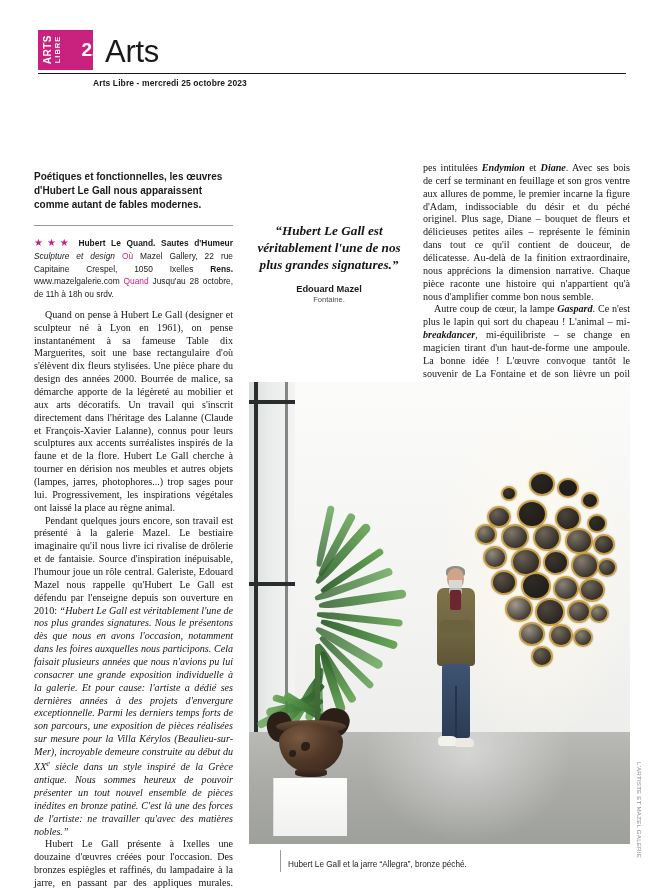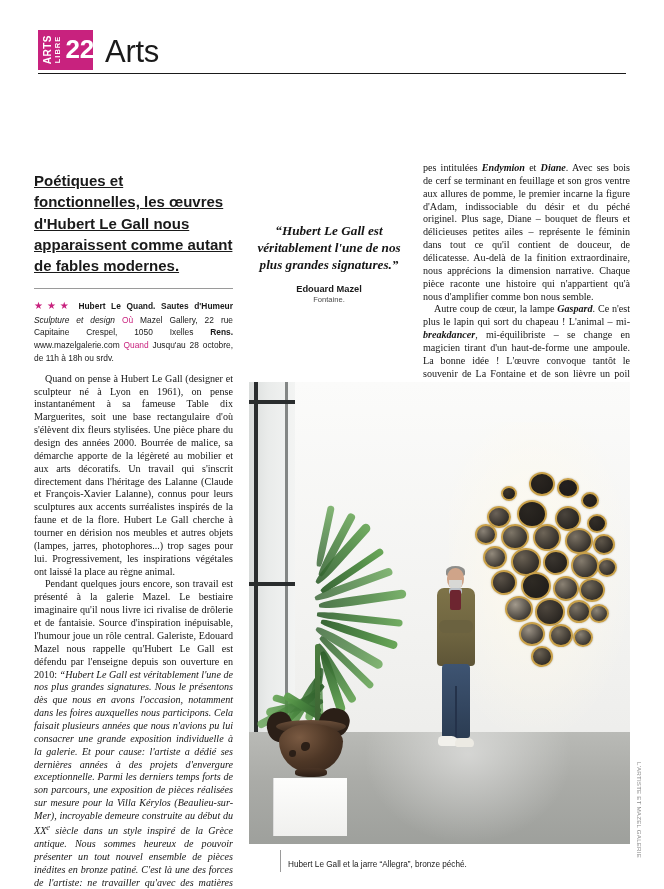--- a/index.html
+++ b/index.html
@@ -27,21 +27,21 @@
   .logo-vert {
     writing-mode: vertical-rl; transform: rotate(180deg);
     color:#ffffff; font-family:"Liberation Sans", sans-serif;
     font-weight:bold; font-size:10px; letter-spacing:0.5px;
     line-height:1.05; text-align:center;
     margin-left:5px;
   }
   .logo-vert .lib { font-size:7.5px; font-weight:bold; letter-spacing:1px; display:block;}
   .logo-num {
     color:#ffffff; font-family:"Liberation Sans", sans-serif;
-    font-weight:bold; font-size:26px; margin-left:4px; line-height:1;
+    font-weight:bold; font-size:19px; margin-left:20px; line-height:1;
     padding-bottom:2px;
   }
   .mast-title {
     font-family:"Liberation Sans", sans-serif;
     font-size:31px; font-weight:normal; color:#1a1a1a;
     margin-left:12px; line-height:1; padding-bottom:3px;
     letter-spacing:-0.3px;
   }
   .mast-rule { border-top:1px solid #1a1a1a; margin-top:3px; width:588px; }
   .mast-sub {
@@ -58,23 +58,22 @@
     color:#1a1a1a; letter-spacing:-0.3px;
   }
 
   
   .col1 { position:absolute; left:34px;  top:170px; width:199px; }
   .col3 { position:absolute; left:423px; top:162px; width:207px; }
 
   
   .standfirst {
     font-family:"Liberation Sans", sans-serif;
-    font-weight:bold; font-size:15px; line-height:1.42;
+    font-weight:bold; font-size:10px; line-height:1.42;
     color:#1a1a1a;
-    text-decoration:underline;
   }
   .sf-rule { border-top:1px solid #9a9a9a; margin:12px 0 9px 0; }
 
   
   .infoblock {
     font-family:"Liberation Sans", sans-serif;
     font-size:8.4px; line-height:1.52; color:#1a1a1a;
     text-align:justify;
   }
   .stars { color:#C8227E; font-size:10px; letter-spacing:0.6px; }
@@ -260,20 +259,21 @@
       <div class="logo-box">
         <div class="logo-vert">
           <span>ARTS</span>
           <span class="lib">LIBRE</span>
         </div>
         <div class="logo-num">22</div>
       </div>
       <div class="mast-title">Arts</div>
     </div>
     <div class="mast-rule"></div>
+    <div class="mast-sub">Arts Libre - mercredi 25 octobre 2023</div>
   </div>
 
 
   <div class="col1">
     <div class="standfirst">Poétiques et fonctionnelles, les œuvres d'Hubert Le Gall nous apparaissent comme autant de fables modernes.</div>
     <div class="sf-rule"></div>
 
     <div class="infoblock">
       <span class="stars">★★★</span>
       <b>Hubert Le Quand. Sautes d'Humeur</b>

